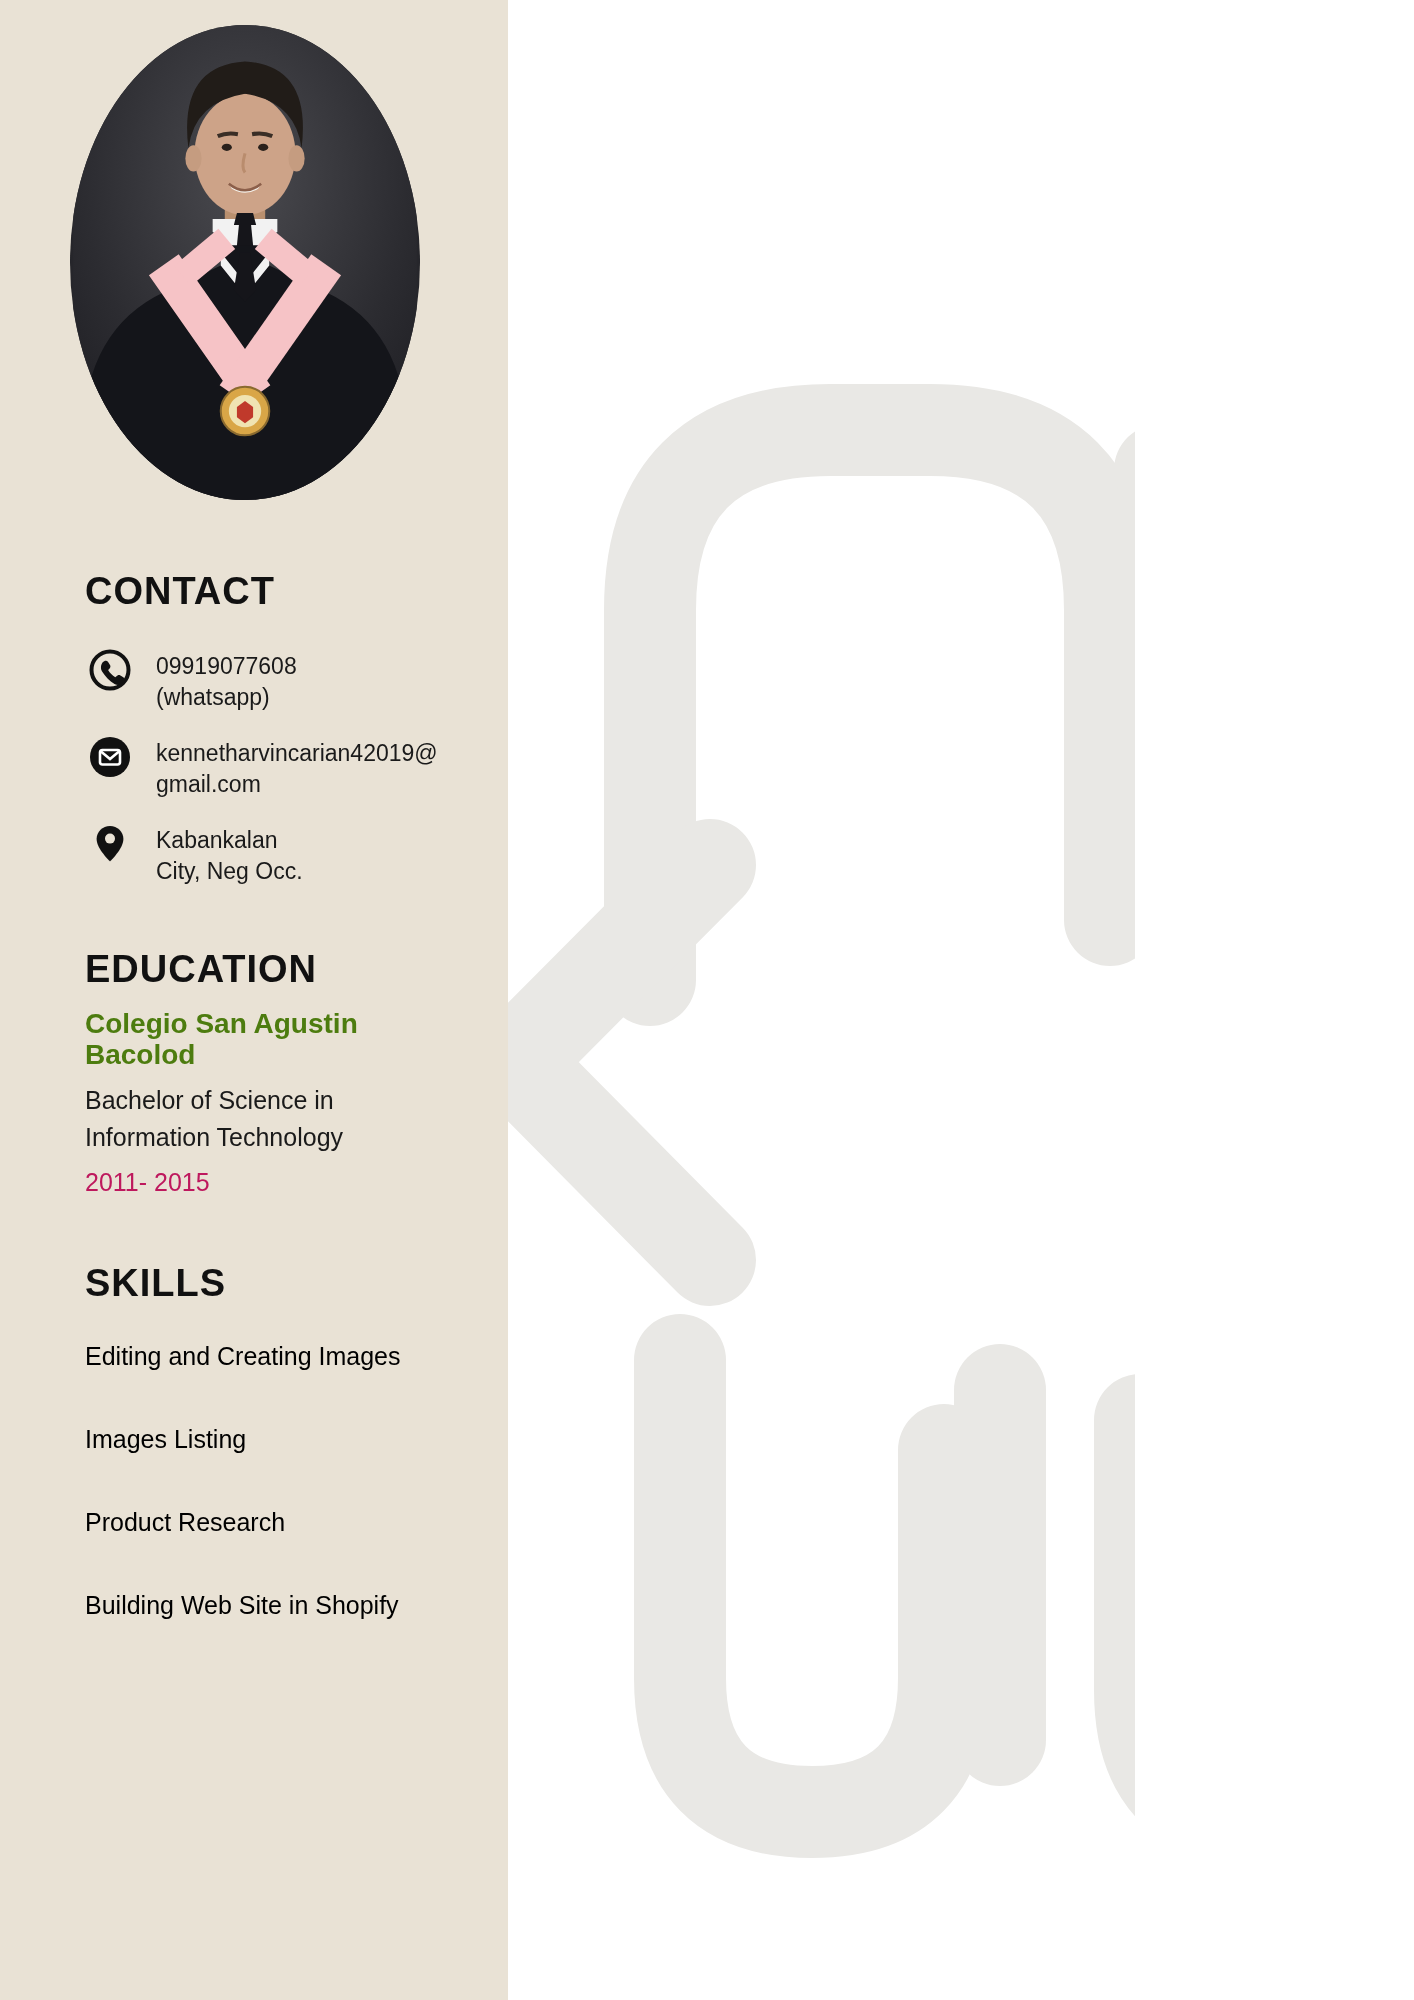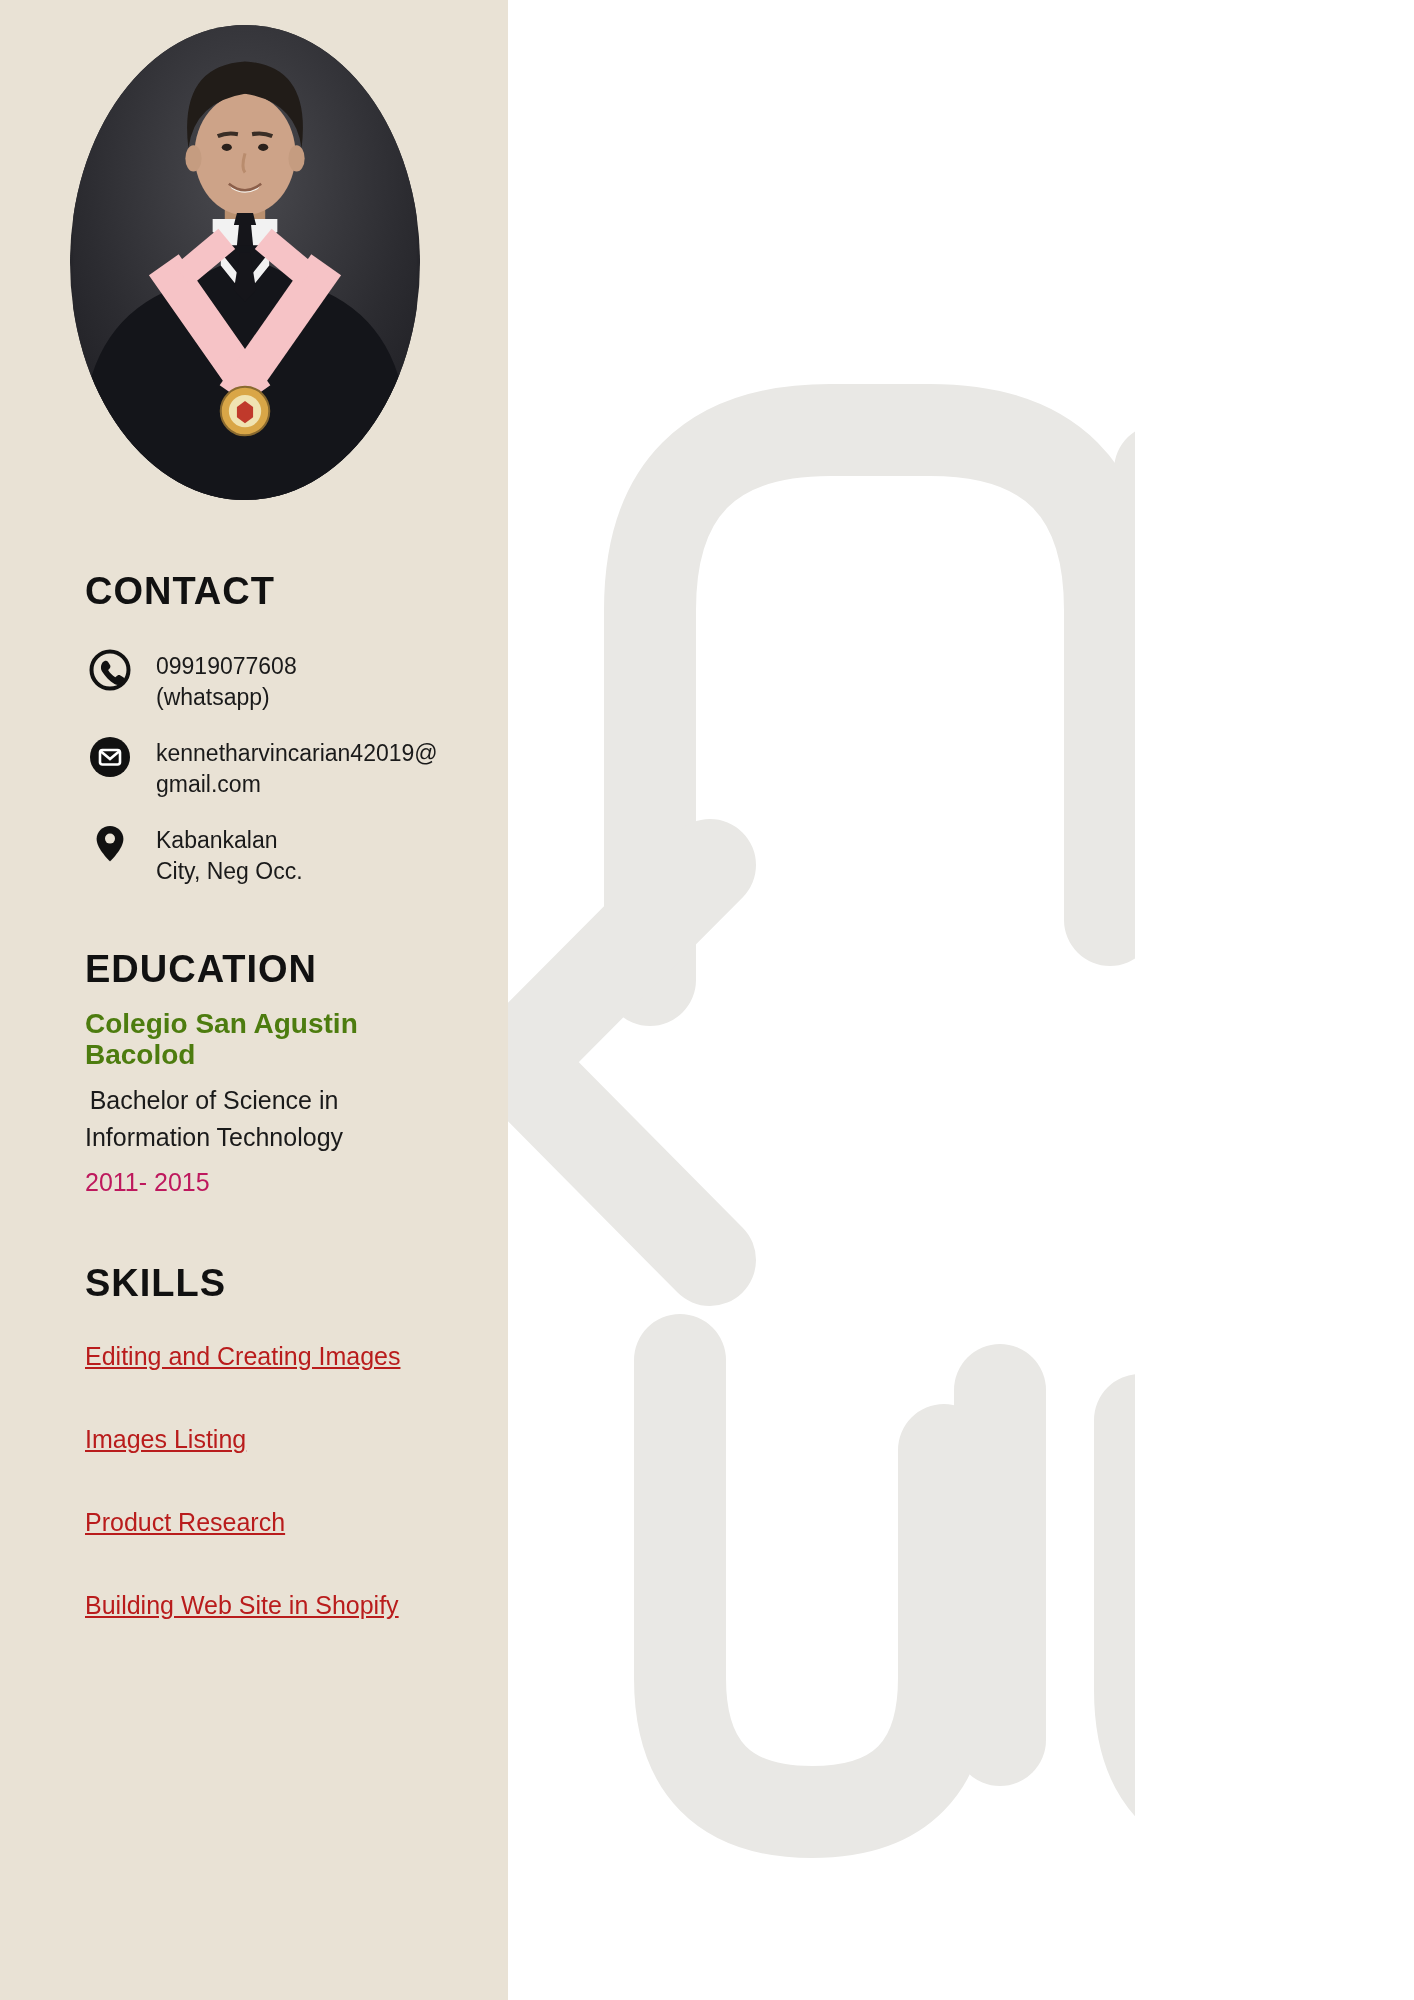--- a/index.html
+++ b/index.html
@@ -15,24 +15,24 @@
   .photo-oval{position:absolute;left:70px;top:25px;width:350px;height:475px;border-radius:50%;
               overflow:hidden;background:#26262b;}
 
   
   .side-heading{position:absolute;left:85px;font-size:38px;font-weight:bold;letter-spacing:1px;color:#111;}
   .contact-rows{position:absolute;left:88px;top:648px;width:390px;}
   .contact-row{display:flex;margin-bottom:22px;}
   .contact-icon{width:44px;height:44px;flex:0 0 44px;margin-right:24px;}
   .contact-text{font-size:23px;line-height:31px;color:#1a1a1a;padding-top:3px;}
   .edu-school{position:absolute;left:85px;top:1008px;font-size:28px;font-weight:bold;line-height:31px;color:#4d7c0f;}
-  .edu-degree{position:absolute;left:85px;top:1082px;font-size:25px;line-height:37px;color:#1a1a1a;text-align:center;}
+  .edu-degree{position:absolute;left:85px;top:1082px;font-size:25px;line-height:37px;color:#1a1a1a;}
   .edu-years{position:absolute;left:85px;top:1168px;font-size:25px;color:#be185d;}
   .skills-list{position:absolute;left:85px;top:1338px;width:330px;}
-  .skill-item{font-size:25px;line-height:36px;color:#b91c1c;margin-bottom:47px;text-decoration:underline;}
+  .skill-item{font-size:25px;line-height:36px;color:#000000;margin-bottom:47px;}
 </style>
 </head>
 <body>
 
 <div class="page">
 
   <svg class="watermark" viewBox="0 0 914 1560" fill="none" stroke="#e9e8e5" stroke-width="92" stroke-linecap="round">
 
     <path d="M 150 620 L 150 250 Q 150 70 330 70 L 430 70 Q 610 70 610 250 L 610 560"></path>
 

